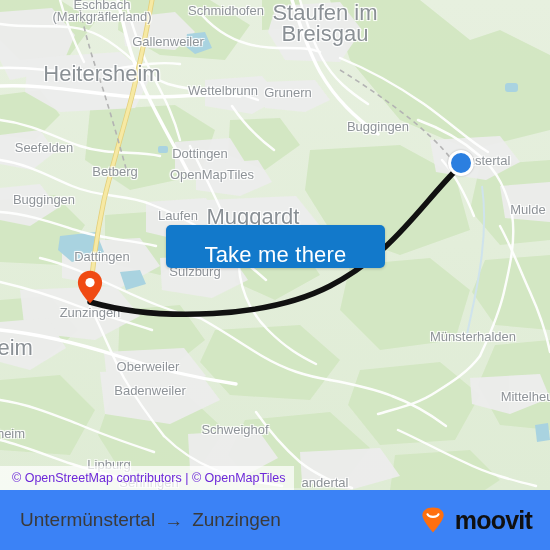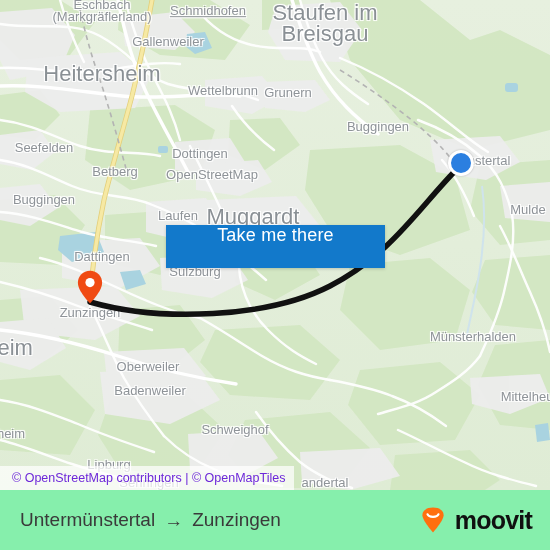--- a/index.html
+++ b/index.html
@@ -72,28 +72,28 @@
   }
 
   
   #takeMeThere {
     position: absolute;
     left: 166px; top: 225px;
     width: 219px; height: 43px;
     background: #1279cb;
     color: #ffffff;
     border: none;
-    border-radius: 0;
+    border-radius: 5px;
     font-family: "Liberation Sans", sans-serif;
-    font-size: 18px;
+    font-size: 22px;
     letter-spacing: .2px;
     cursor: pointer;
     box-shadow: 0 1px 3px rgba(0,0,0,.18);
     display: flex;
-    align-items: flex-start;
+    align-items: flex-end;
     justify-content: center;
     padding: 0;
   }
 
   
   #attribution {
     position: absolute;
     left: 0; bottom: 0;
     height: 24px;
     padding: 0 9px 0 12px;
@@ -103,21 +103,21 @@
     font-size: 12.5px;
     color: #6d28d9;
     white-space: nowrap;
   }
 
   
   #footer {
     position: absolute;
     left: 0; top: 490px;
     width: 550px; height: 60px;
-    background: #86efac;
+    background: #3b82f6;
     display: flex;
     align-items: center;
     justify-content: space-between;
     padding: 0 18px 0 20px;
   }
   #routeTitle {
     display: flex;
     align-items: center;
     gap: 9px;
     font-size: 19px;
@@ -268,33 +268,33 @@
       </g>
 
       <g stroke="#cfe3ec" stroke-width="2" fill="none">
         <path d="M482,186 C486,214 484,242 480,268 C476,296 470,318 466,340"></path>
       </g>
     </svg>
 
     <div id="labels">
         <div class="map-label sz-md" style="left: 102px; top: 5px;">Eschbach</div>
         <div class="map-label sz-md" style="left: 102px; top: 17px;">(Markgräflerland)</div>
-        <div class="map-label sz-md" style="left: 208px; top: 11px; text-decoration: underline;">Schmidhofen</div>
+        <div class="map-label sz-md" style="left: 226px; top: 11px;">Schmidhofen</div>
         <div class="map-label sz-lg" style="left: 325px; top: 13px;">Staufen im</div>
         <div class="map-label sz-lg" style="left: 325px; top: 34px;">Breisgau</div>
         <div class="map-label sz-md" style="left: 168px; top: 42px;">Gallenweiler</div>
         <div class="map-label sz-lg" style="left: 102px; top: 74px;">Heitersheim</div>
         <div class="map-label sz-md" style="left: 223px; top: 91px;">Wettelbrunn</div>
         <div class="map-label sz-md" style="left: 288px; top: 93px;">Grunern</div>
         <div class="map-label sz-md" style="left: 378px; top: 127px;">Buggingen</div>
         <div class="map-label sz-md" style="left: 480px; top: 161px;">Münstertal</div>
         <div class="map-label sz-md" style="left: 44px; top: 148px;">Seefelden</div>
         <div class="map-label sz-md" style="left: 200px; top: 154px;">Dottingen</div>
         <div class="map-label sz-md" style="left: 115px; top: 172px;">Betberg</div>
-        <div class="map-label sz-md" style="left: 212px; top: 175px;">OpenStreetMap</div>
+        <div class="map-label sz-md" style="left: 212px; top: 175px;">OpenMapTiles</div>
         <div class="map-label sz-md" style="left: 44px; top: 200px;">Buggingen</div>
         <div class="map-label sz-md" style="left: 178px; top: 216px;">Laufen</div>
         <div class="map-label sz-lg" style="left: 253px; top: 217px;">Muggardt</div>
         <div class="map-label sz-md" style="left: 528px; top: 210px;">Mulde</div>
         <div class="map-label sz-md" style="left: 102px; top: 257px;">Dattingen</div>
         <div class="map-label sz-md" style="left: 195px; top: 272px;">Sulzburg</div>
         <div class="map-label sz-md" style="left: 90px; top: 313px;">Zunzingen</div>
         <div class="map-label sz-lg" style="left: 9px; top: 348px;">heim</div>
         <div class="map-label sz-md" style="left: 473px; top: 337px;">Münsterhalden</div>
         <div class="map-label sz-md" style="left: 148px; top: 367px;">Oberweiler</div>

